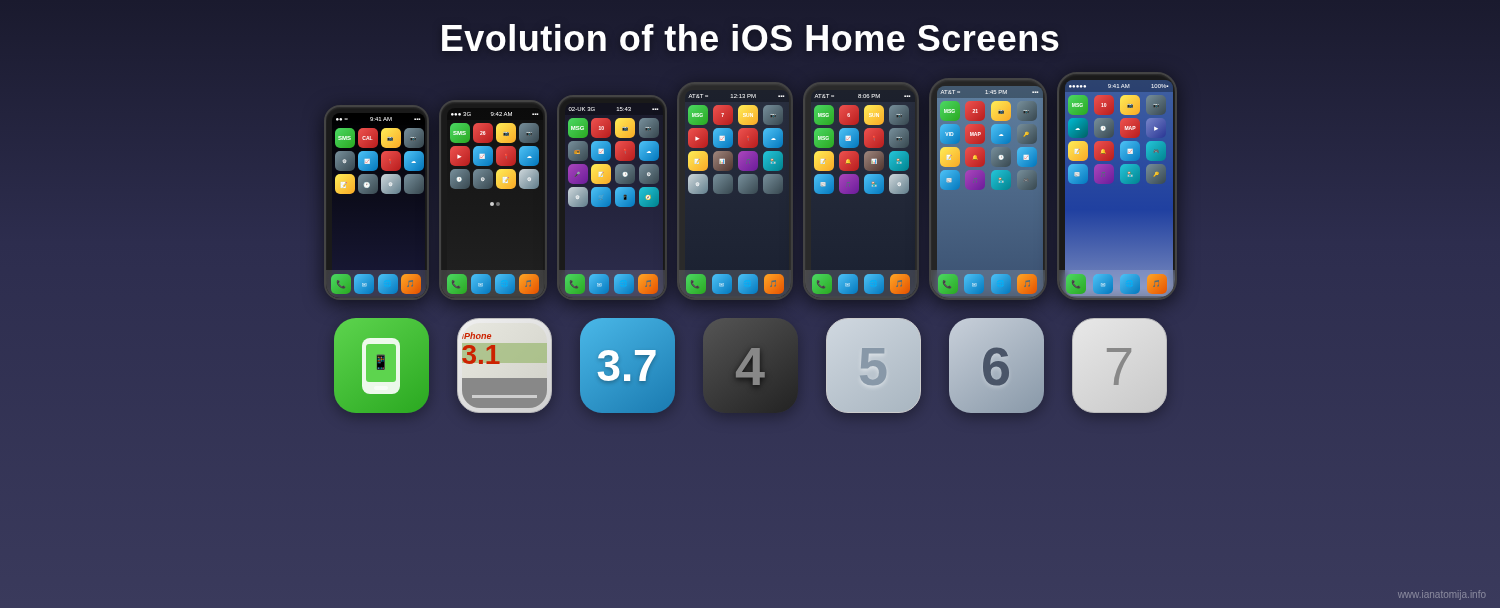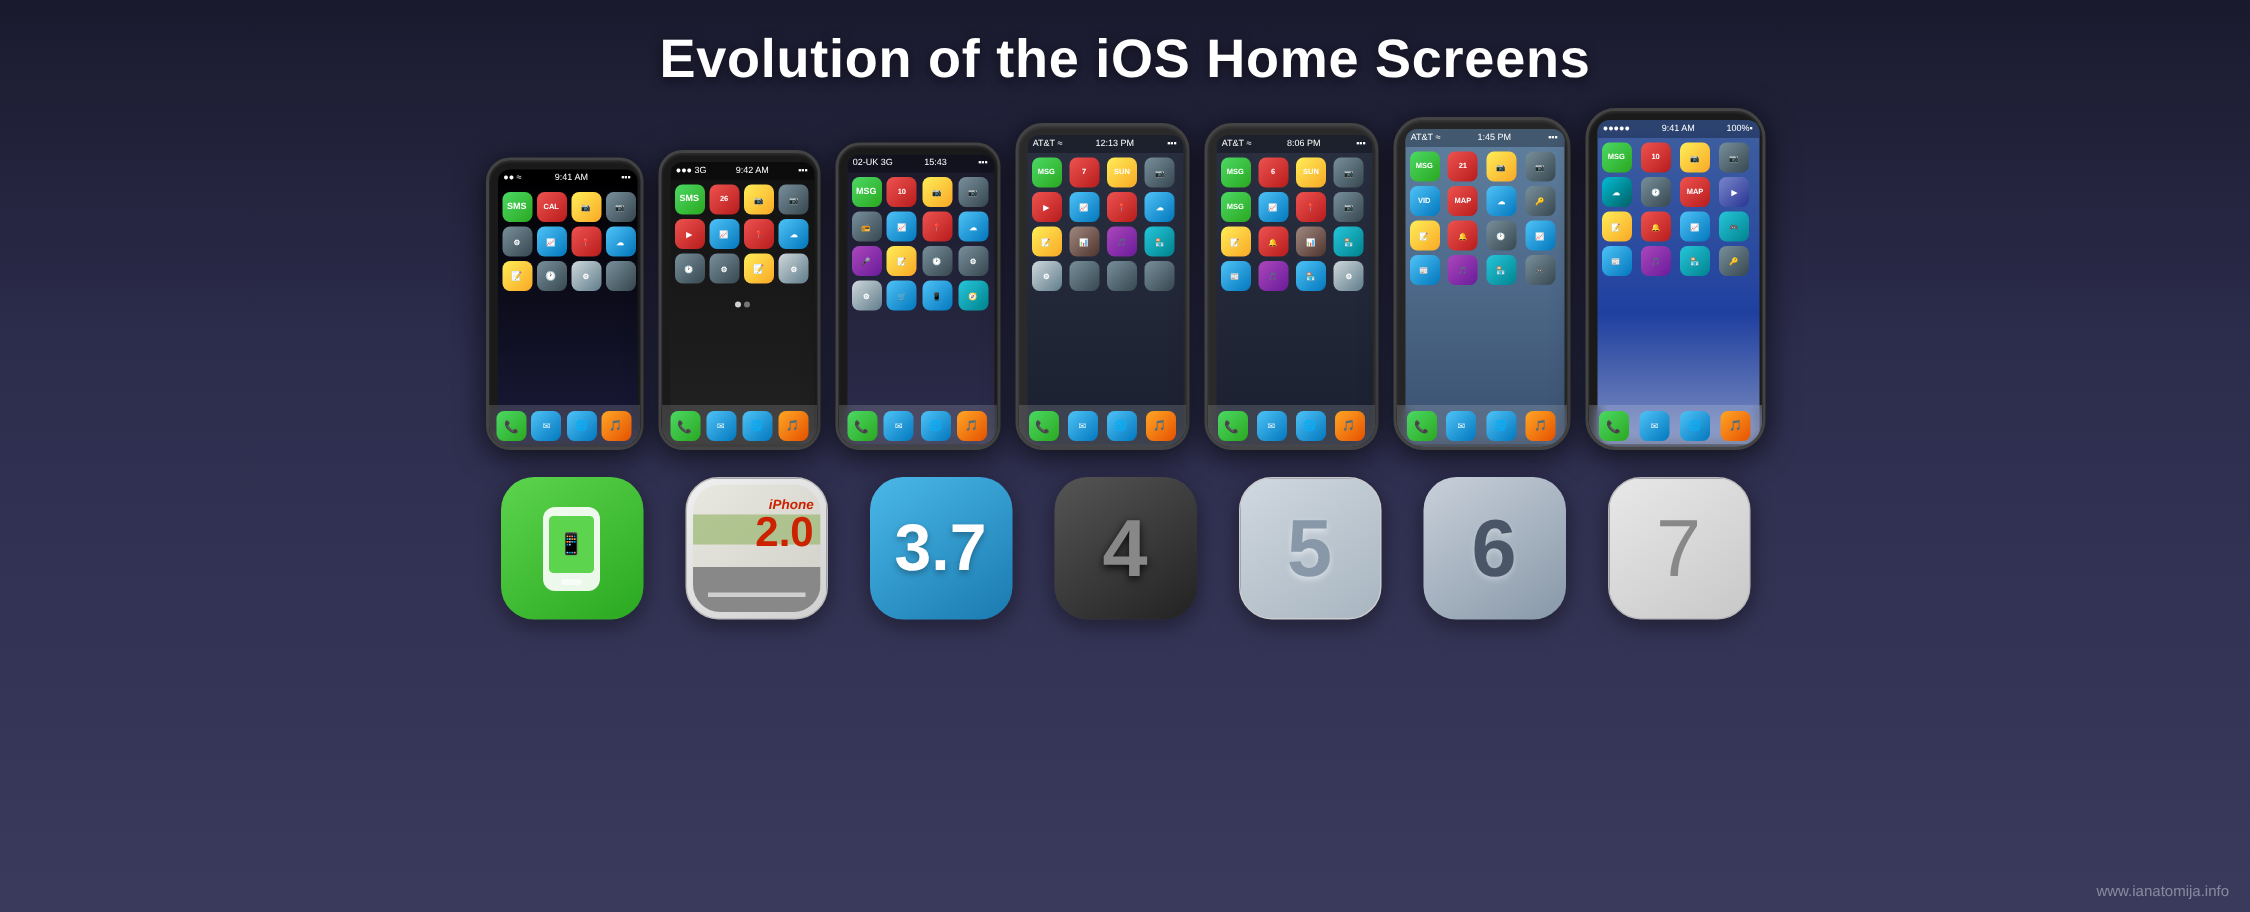--- a/index.html
+++ b/index.html
@@ -546,23 +546,23 @@
   </div>
 
   <div class="version-badge v2-badge">
     <div class="v2-text">
       <div style="position:relative;width:85px;height:85px;border-radius:18px;overflow:hidden;background:linear-gradient(135deg,#e8e8e0,#d0d0c8)">
 
         <div style="position:absolute;bottom:0;left:0;right:0;height:30px;background:#888;"></div>
         <div style="position:absolute;bottom:10px;left:10px;right:10px;height:3px;background:white;opacity:0.6"></div>
         <div style="position:absolute;top:20px;left:0;right:0;height:20px;background:#9ab870;opacity:0.7"></div>
 
-        <div style="position:absolute;top:8px;left:0;right:4px;text-align:right;">
+        <div style="position:absolute;top:8px;left:0;right:4px;text-align:left;">
           <div style="font-size:9px;color:#cc2200;font-style:italic;font-weight:bold;">iPhone</div>
-          <div style="font-size:28px;color:#cc2200;font-weight:900;line-height:1;">2.0</div>
+          <div style="font-size:28px;color:#cc2200;font-weight:900;line-height:1;">3.1</div>
         </div>
       </div>
     </div>
   </div>
 
   <div class="version-badge v3-badge">
     <span class="v3-text">3.7</span>
   </div>
 
   <div class="version-badge v4-badge">

